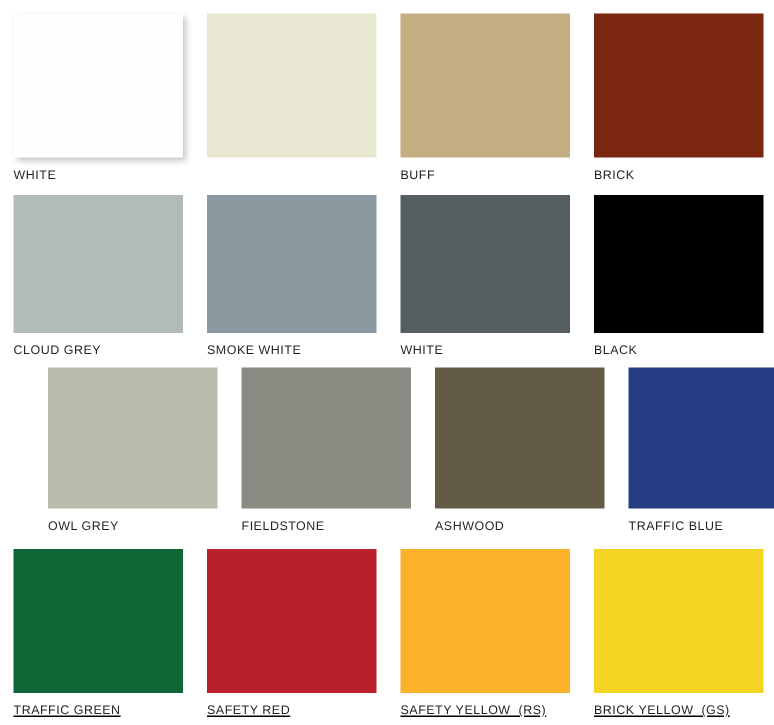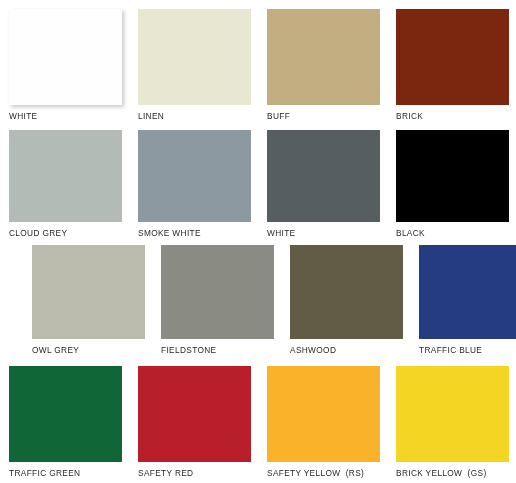--- a/index.html
+++ b/index.html
@@ -47,33 +47,32 @@
     white-space: pre;
     line-height: 10px;
   }
   
   .row-1 .swatch-chip { height: 96px; }
   .row-2 .swatch-chip { height: 92px; }
   .row-3 .swatch-chip { height: 94px; }
   .row-4 .swatch-chip { height: 96px; }
   .row-2 { padding-top: 9px; }
   .row-3 { padding-top: 8px; padding-left: 32px; }
-  .row-4 { padding-top: 11px; }
+  .row-4 { padding-top: 11px; text-decoration: underline; }
 </style>
 </head>
 <body>
 
 <div id="swatch-grid">
     <div class="swatch-cell row-1">
       <span class="swatch-chip has-shadow" style="background-color: rgb(254, 254, 254);"></span>
       <span class="swatch-label">WHITE</span>
     </div>
     <div class="swatch-cell row-1">
       <span class="swatch-chip" style="background-color: rgb(232, 231, 209);"></span>
-      <span class="swatch-label">LINEN</span>
     </div>
     <div class="swatch-cell row-1">
       <span class="swatch-chip" style="background-color: rgb(194, 174, 129);"></span>
       <span class="swatch-label">BUFF</span>
     </div>
     <div class="swatch-cell row-1">
       <span class="swatch-chip" style="background-color: rgb(123, 39, 16);"></span>
       <span class="swatch-label">BRICK</span>
     </div>
     <div class="swatch-cell row-2">

